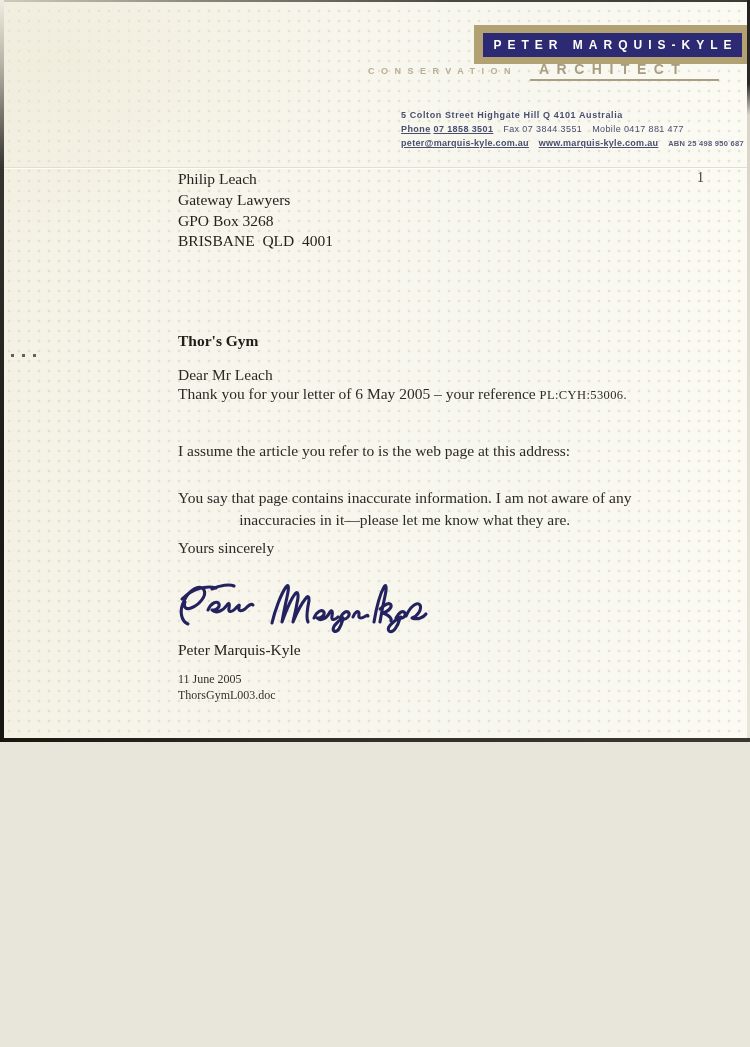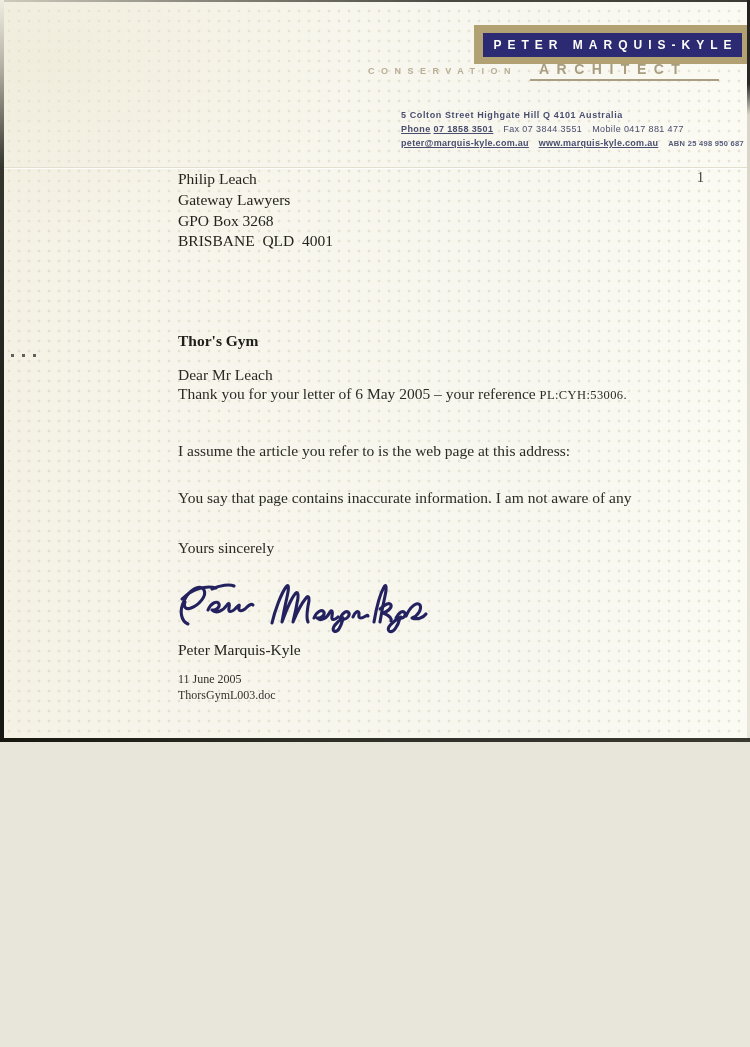--- a/index.html
+++ b/index.html
@@ -121,20 +121,21 @@
   <div class="salutation">Dear Mr Leach</div>
 
   <div class="para1"><span>Thank you for your letter of 6 May 2005 – your reference </span><span class="ref">PL:CYH:53006.</span></div>
 
   <div class="para2">
     <span>I assume the article you refer to is the web page at this address:</span>
   </div>
 
   <div class="para3">
     <div>You say that page contains inaccurate information. I am not aware of any</div>
+    <div>inaccuracies in it—please let me know what they are.</div>
   </div>
 
   <div class="closing">Yours sincerely</div>
 
   <svg class="sig" width="262" height="70" viewBox="0 0 262 70">
     <g fill="none" stroke="#23225f" stroke-width="3.1" stroke-linecap="round" stroke-linejoin="round">
       <path d="M16,50 C9,47 7,37 12,27 C17,16 28,9 32,16 C35,22 27,31 19,34 C14,36 11,33 13,28"></path>
       <path d="M10,25 C20,15 34,11 44,14"></path>
       <path d="M40,15 C48,11 58,10 62,12"></path>
       <path d="M36,36 C39,29 45,26 47,30 C48,33 44,37 40,36 C44,40 51,37 55,31 C57,28 58,30 57,34 C56,38 59,39 63,35 C66,32 68,29 67,33 C66,37 69,38 73,35 C76,32 79,29 81,31"></path>

